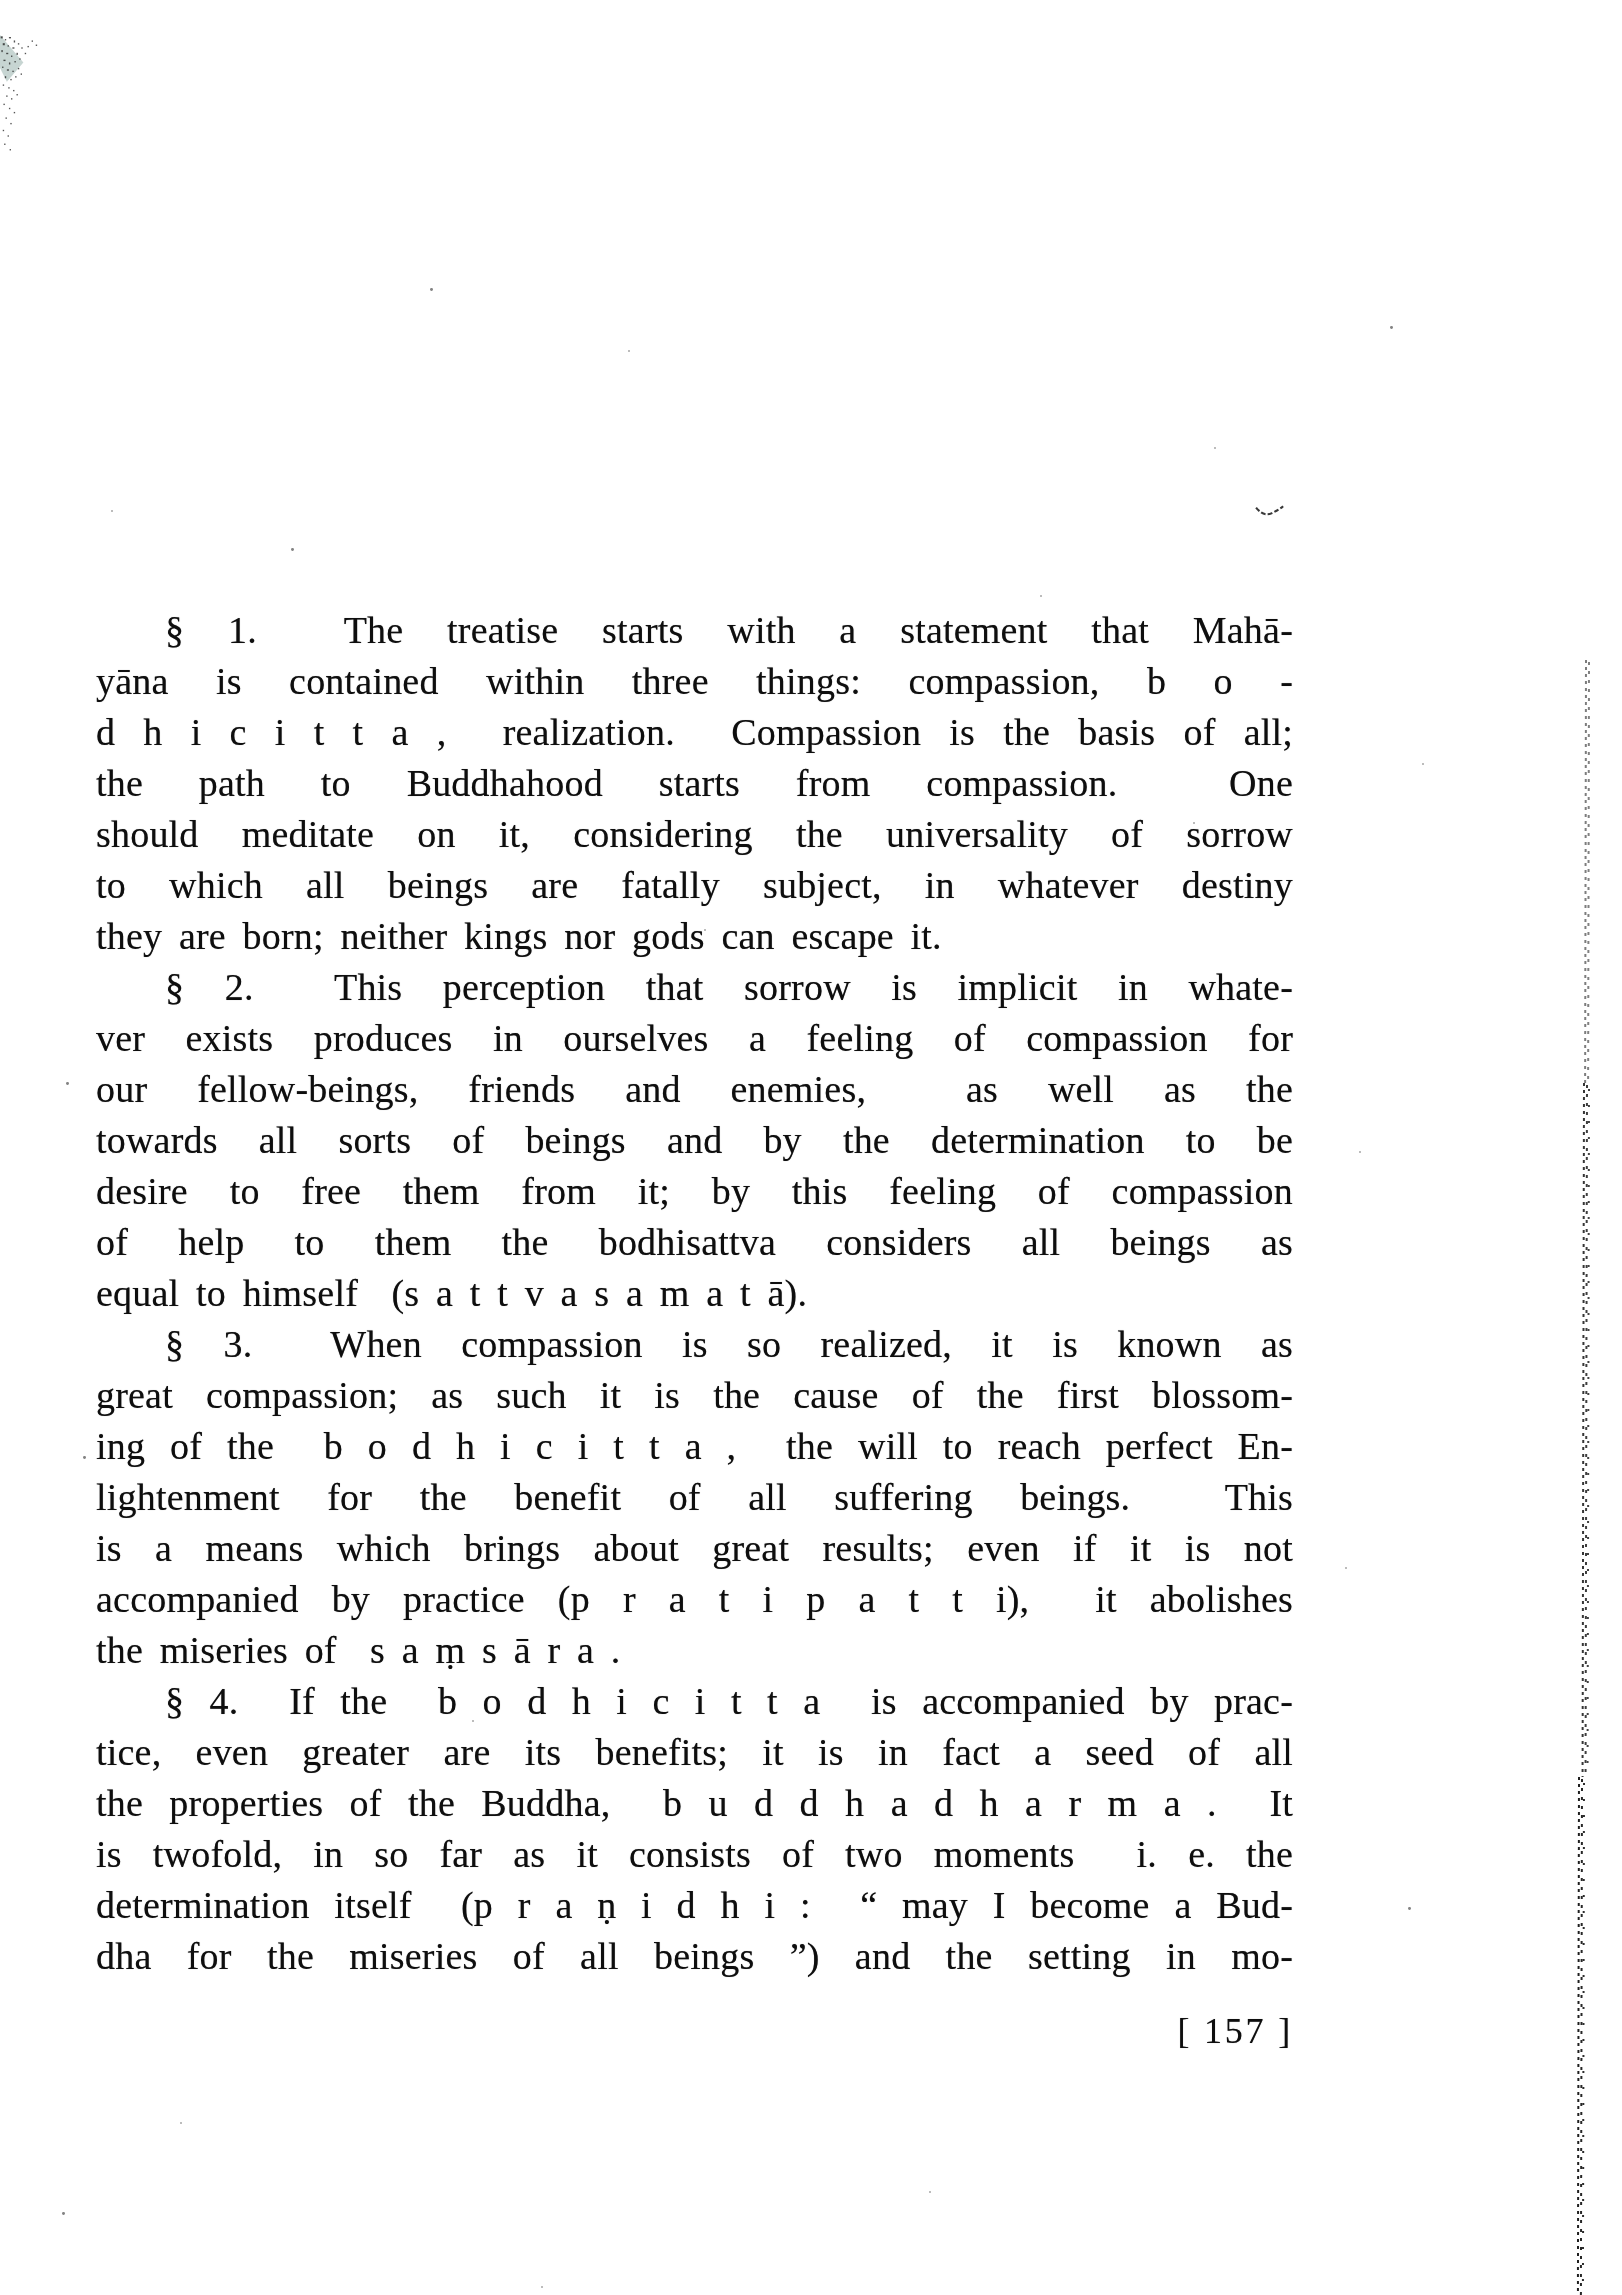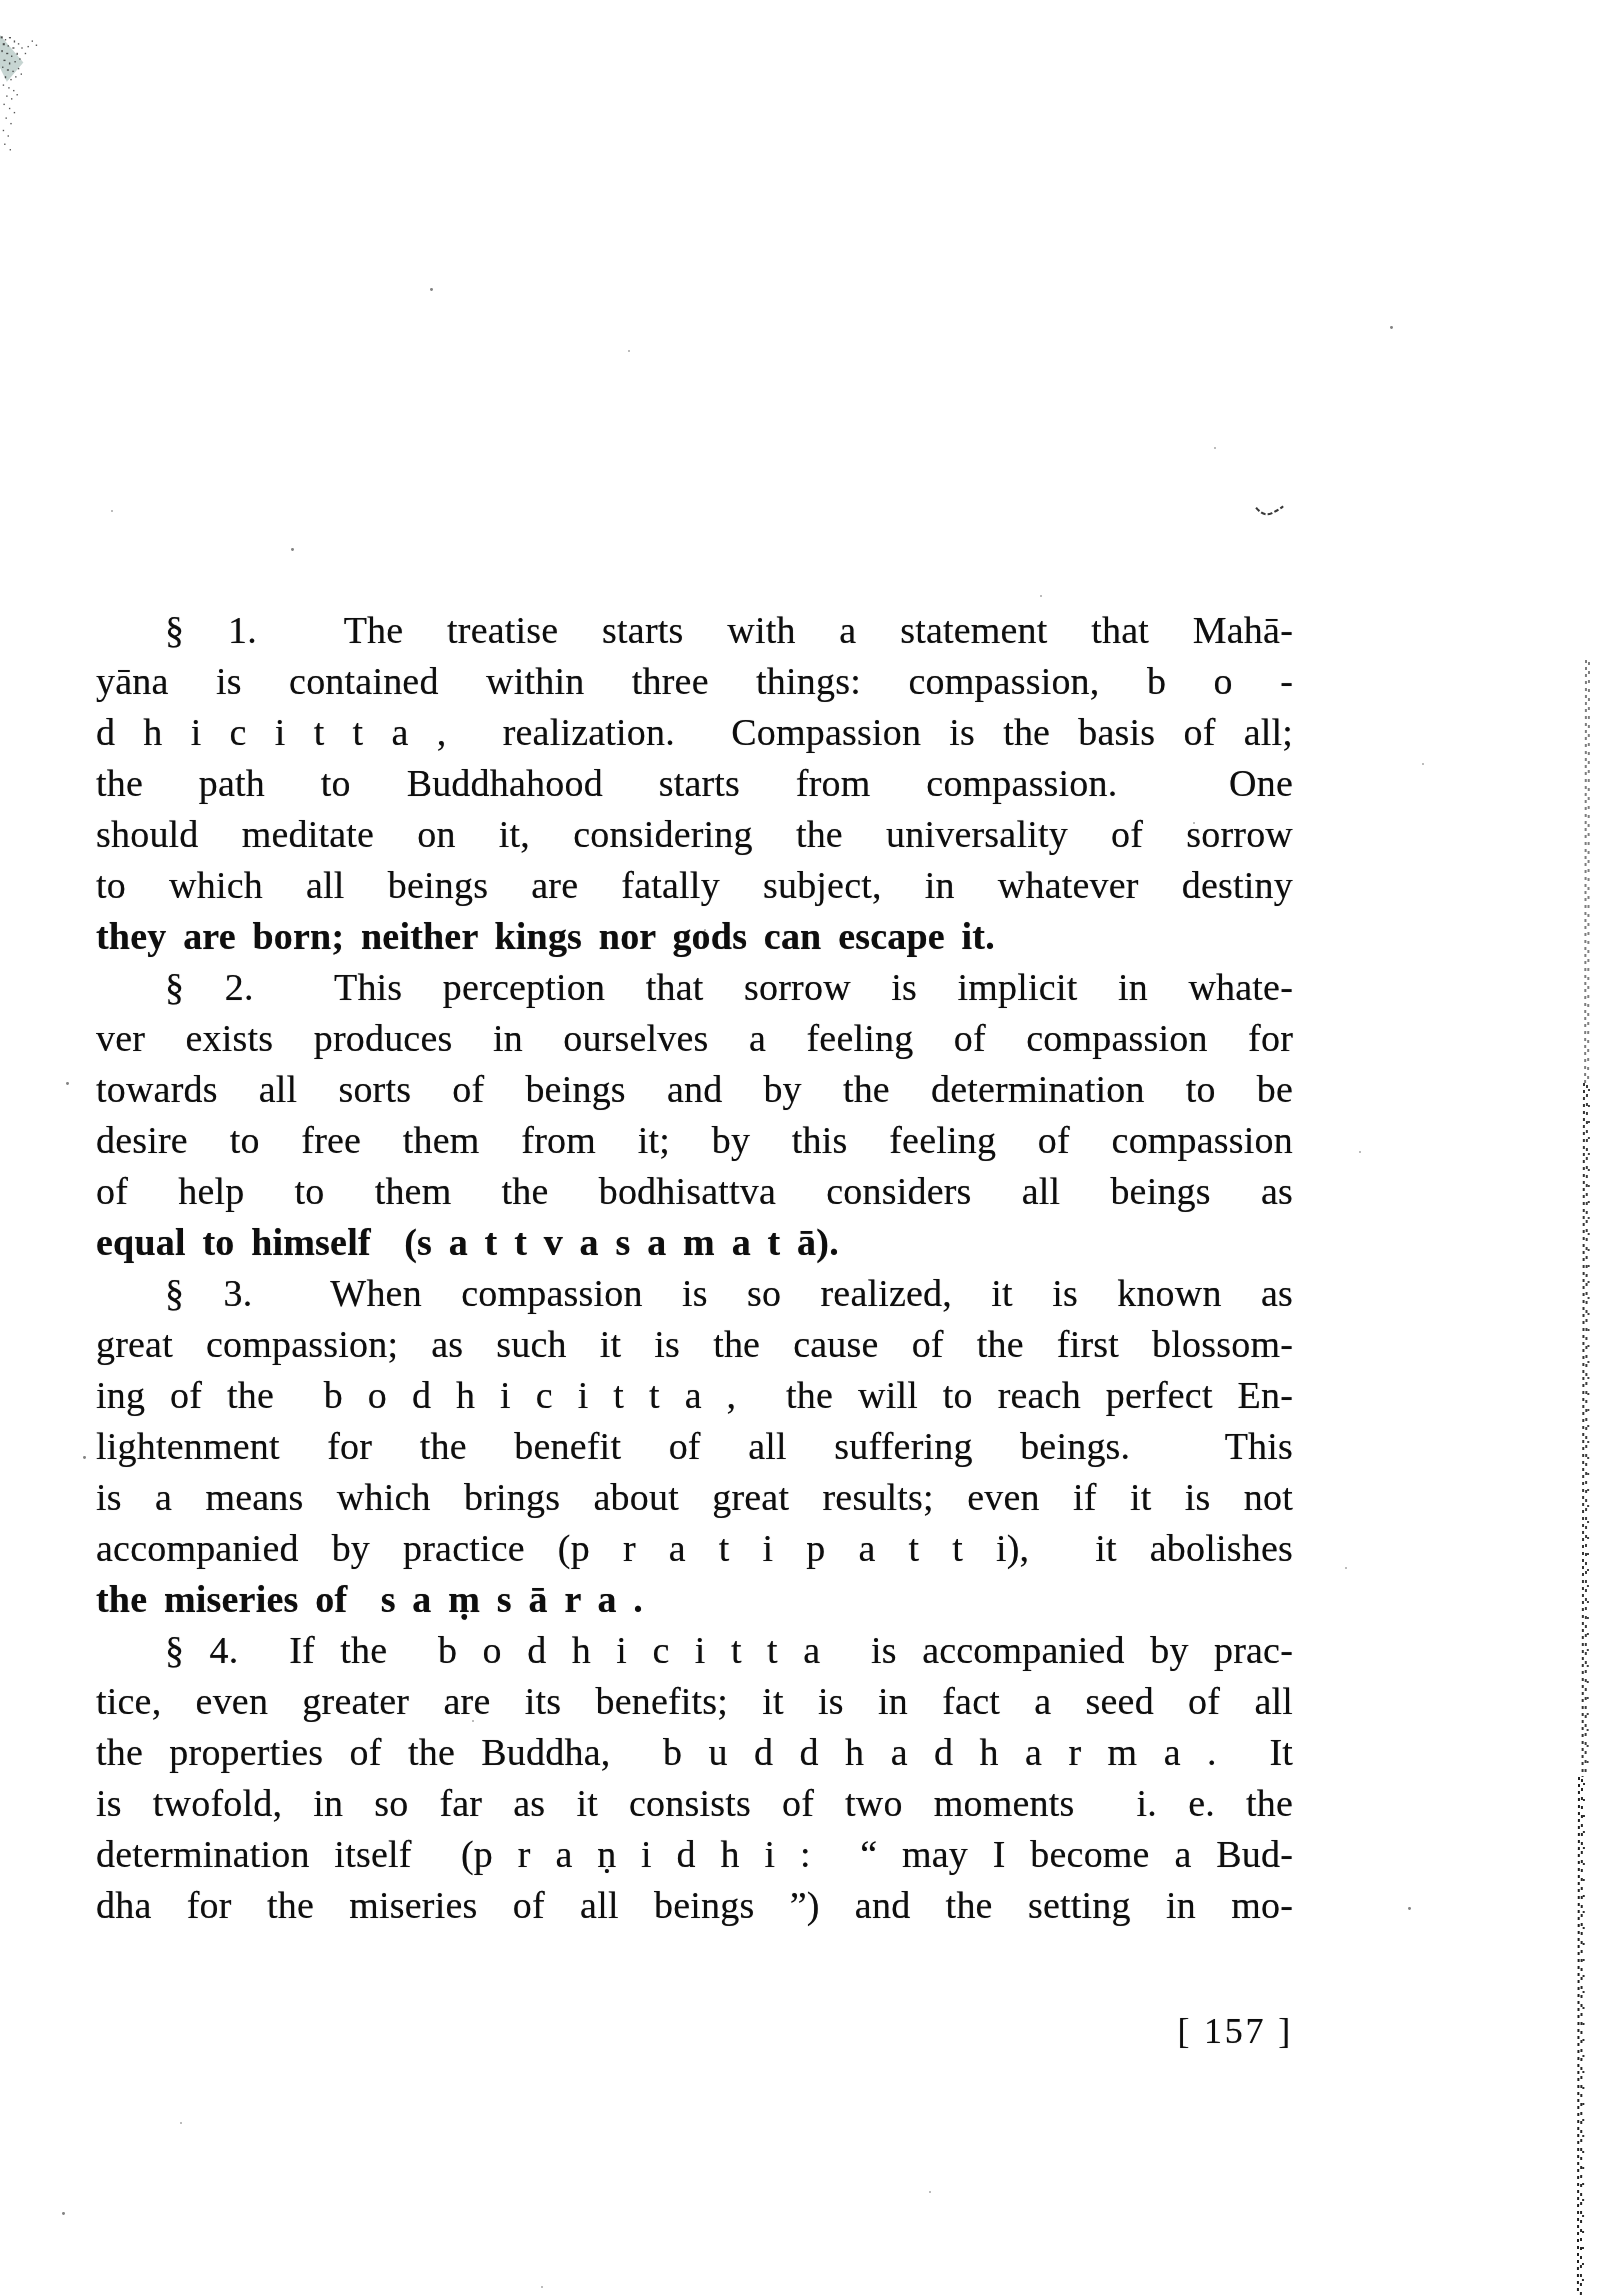--- a/index.html
+++ b/index.html
@@ -32,21 +32,20 @@
     word-spacing: 3.5px;
     letter-spacing: 0.2px;
     text-shadow: 0 0 0.7px rgba(10,10,10,0.55);
   }
   .line.indent {
     text-indent: 69px;
   }
   .line.short {
     text-align-last: left;
     word-spacing: 7px;
-    font-weight: bold;
   }
   .page-number {
     position: absolute;
     left: 96px;
     top: 2006px;
     width: 1197px;
     text-align: right;
     font-size: 36px;
     line-height: 51px;
     letter-spacing: 2.8px;
@@ -208,20 +207,21 @@
   <div class="text-block">
     <div class="line indent">§ 1.&nbsp; The treatise starts with a statement that Mahā-</div>
     <div class="line">yāna is contained within three things: compassion, b o -</div>
     <div class="line">d h i c i t t a ,&nbsp; realization.&nbsp; Compassion is the basis of all;</div>
     <div class="line">the path to Buddhahood starts from compassion.&nbsp; One</div>
     <div class="line">should meditate on it, considering the universality of sorrow</div>
     <div class="line">to which all beings are fatally subject, in whatever destiny</div>
     <div class="line short">they are born; neither kings nor gods can escape it.</div>
     <div class="line indent">§ 2.&nbsp; This perception that sorrow is implicit in whate-</div>
     <div class="line">ver exists produces in ourselves a feeling of compassion for</div>
+    <div class="line">our fellow-beings, friends and enemies,&nbsp; as well as the</div>
     <div class="line">towards all sorts of beings and by the determination to be</div>
     <div class="line">desire to free them from it; by this feeling of compassion</div>
     <div class="line">of help to them the bodhisattva considers all beings as</div>
     <div class="line short">equal to himself&nbsp; (s a t t v a s a m a t ā).</div>
     <div class="line indent">§ 3.&nbsp; When compassion is so realized, it is known as</div>
     <div class="line">great compassion; as such it is the cause of the first blossom-</div>
     <div class="line">ing of the&nbsp; b o d h i c i t t a ,&nbsp; the will to reach perfect En-</div>
     <div class="line">lightenment for the benefit of all suffering beings.&nbsp; This</div>
     <div class="line">is a means which brings about great results; even if it is not</div>
     <div class="line">accompanied by practice (p r a t i p a t t i),&nbsp; it abolishes</div>

